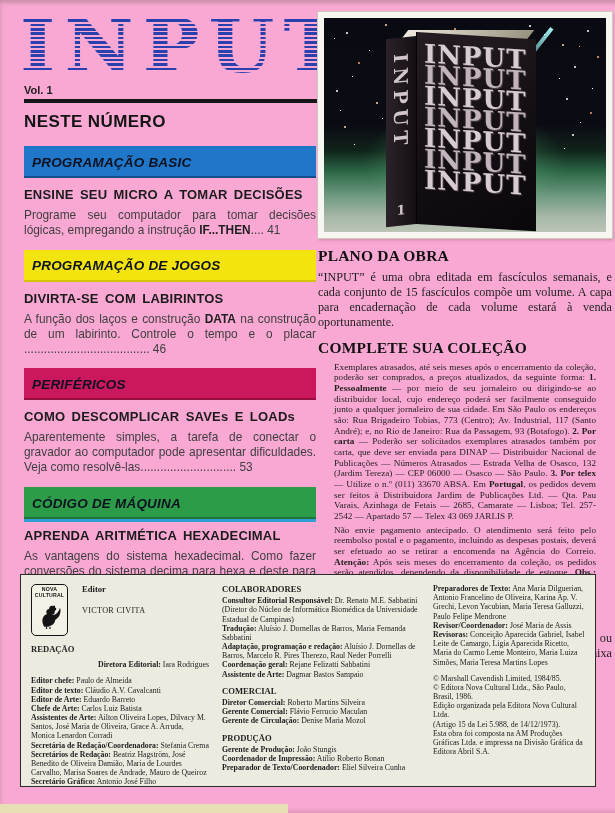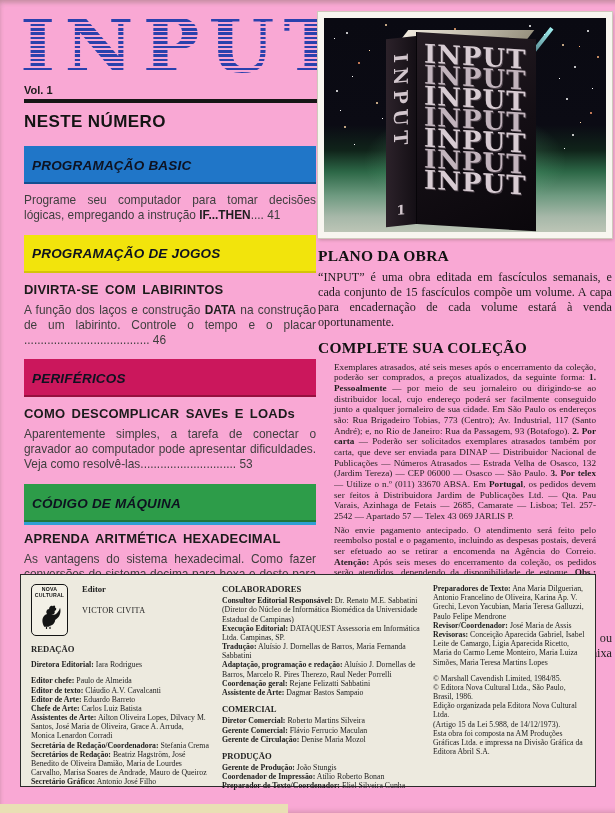--- a/index.html
+++ b/index.html
@@ -15,21 +15,21 @@
       background-image:repeating-linear-gradient(to bottom,#2a41ad 0px,#2a41ad 2.6px,rgba(0,0,0,0) 2.6px,rgba(0,0,0,0) 4.4px);}
   }
   .vol-row{position:absolute;left:24px;top:84px;width:322px;display:flex;justify-content:space-between;
     font-size:11px;font-weight:bold;color:#1c1c1c;}
   .black-bar{position:absolute;left:24px;top:99px;width:322px;height:4px;background:#161616;}
   .toc-title{position:absolute;left:24px;top:112px;font-size:17px;font-weight:bold;letter-spacing:.4px;color:#141414;}
 
   
   .left-col{position:absolute;left:24px;top:146px;width:292px;}
   .section{margin-bottom:12px;}
-  .sec-bar{height:38px;display:flex;align-items:center;padding:0 8px;margin-bottom:9px;
+  .sec-bar{height:32px;display:flex;align-items:center;padding:0 8px;margin-bottom:9px;
     font-style:italic;font-weight:bold;font-size:13.5px;letter-spacing:.2px;color:#0e1220;}
   .sec-title{margin:0 0 6px;font-size:13px;font-weight:bold;color:#1b1b1b;word-spacing:2.5px;letter-spacing:.2px;}
   .sec-body{margin:0;font-size:11.9px;line-height:1.25;color:#3e3e3e;text-align:justify;}
   .sec-body b{color:#1f1f1f;}
 
   
   .right-col{position:absolute;left:318px;top:12px;width:294px;}
   .photo{width:294px;height:226px;background:#f8f6f0;padding:6px;box-sizing:border-box;
     box-shadow:0 0 0 1px #cfc9bc, 1px 2px 3px rgba(80,70,50,.3);}
   .photo-inner{position:relative;width:282px;height:214px;overflow:hidden;
@@ -82,21 +82,21 @@
   .credit b{font-weight:bold;}
   .group-h{font-weight:bold;font-size:8.6px;margin:0 0 2px;}
   .mt{margin-top:7px;}
   .pub{display:flex;gap:14px;margin-bottom:8px;}
   .logo-box{width:37px;height:52px;border:1.3px solid #141414;border-radius:5px;background:#f3f0e6;
     display:flex;flex-direction:column;align-items:center;padding:2px 1px;box-sizing:border-box;}
   .nc-text{font-family:"Liberation Sans",sans-serif;font-weight:bold;font-size:5.2px;line-height:1.15;
     text-align:center;color:#111;letter-spacing:.2px;}
   .editor-label{font-weight:bold;font-size:8.6px;}
   .editor-name{margin-top:12px;font-size:8.2px;letter-spacing:.3px;}
-  .diretora{margin:6px 0 7px;}
+  .diretora{margin:6px 0 7px;text-align:right;}
 
   .scan-strip{position:absolute;left:0;bottom:0;width:288px;height:9px;background:#e9dfb4;}
   .edge-shade{position:absolute;right:0;top:0;width:3px;height:100%;background:rgba(90,80,60,.25);}
 </style>
 </head>
 <body>
 
 <div id="page">
 
   <div class="logo-text" style="color: rgb(42, 65, 173); background-image: repeating-linear-gradient(rgb(42, 65, 173) 0px, rgb(42, 65, 173) 2.6px, rgba(0, 0, 0, 0) 2.6px, rgba(0, 0, 0, 0) 4.4px);">INPUT</div>
@@ -104,20 +104,21 @@
     <span>Vol. 1</span>
     <span>N.º 3</span>
   </div>
   <div class="black-bar" style="background: rgb(22, 22, 22);"></div>
   <div class="toc-title">NESTE NÚMERO</div>
 
   <div class="left-col">
 
   <section class="section">
       <div class="sec-bar" style="background: rgb(32, 118, 200); box-shadow: rgb(19, 78, 144) 0px -2px 0px inset;">PROGRAMAÇÃO BASIC</div>
+      <h2 class="sec-title">ENSINE SEU MICRO A TOMAR DECISÕES</h2>
       <p class="sec-body"><span>Programe seu computador para tomar decisões lógicas, empregando a instrução </span><b>IF...THEN</b><span>.... 41</span></p>
     </section>
       <section class="section">
       <div class="sec-bar" style="background: rgb(242, 228, 12); box-shadow: rgb(212, 196, 9) 0px -2px 0px inset;">PROGRAMAÇÃO DE JOGOS</div>
       <h2 class="sec-title">DIVIRTA-SE COM LABIRINTOS</h2>
       <p class="sec-body"><span>A função dos laços e construção </span><b>DATA</b><span> na construção de um labirinto. Controle o tempo e o placar ...................................... 46</span></p>
     </section>
       <section class="section">
       <div class="sec-bar" style="background: rgb(203, 23, 92); box-shadow: rgb(150, 16, 63) 0px -2px 0px inset;">PERIFÉRICOS</div>
       <h2 class="sec-title">COMO DESCOMPLICAR SAVEs E LOADs</h2>
@@ -203,21 +204,20 @@
           <p class="credit"><b>Secretários de Redação:</b><span> Beatriz Hagström, José Benedito de Oliveira Damião, Maria de Lourdes Carvalho, Marisa Soares de Andrade, Mauro de Queiroz</span></p>
           <p class="credit"><b>Secretário Gráfico:</b><span> Antonio José Filho</span></p>
         </div>
     </div>
 
     <div class="c2">
       <div class="group-h">COLABORADORES</div>
       <div>
 
       <p class="credit"><b>Consultor Editorial Responsável:</b><span> Dr. Renato M.E. Sabbatini (Diretor do Núcleo de Informática Biomédica da Universidade Estadual de Campinas)</span></p>
-          <p class="credit"><b>Execução Editorial:</b><span> DATAQUEST Assessoria em Informática Ltda. Campinas, SP.</span></p>
           <p class="credit"><b>Tradução:</b><span> Aluísio J. Dornellas de Barros, Maria Fernanda Sabbatini</span></p>
           <p class="credit"><b>Adaptação, programação e redação:</b><span> Aluísio J. Dornellas de Barros, Marcelo R. Pires Therezo, Raul Neder Porrelli</span></p>
           <p class="credit"><b>Coordenação geral:</b><span> Rejane Felizatti Sabbatini</span></p>
           <p class="credit"><b>Assistente de Arte:</b><span> Dagmar Bastos Sampaio</span></p>
         </div>
       <div class="group-h mt">COMERCIAL</div>
       <div>
 
       <p class="credit"><b>Diretor Comercial:</b><span> Roberto Martins Silveira</span></p>
           <p class="credit"><b>Gerente Comercial:</b><span> Flávio Ferrucio Maculan</span></p>

